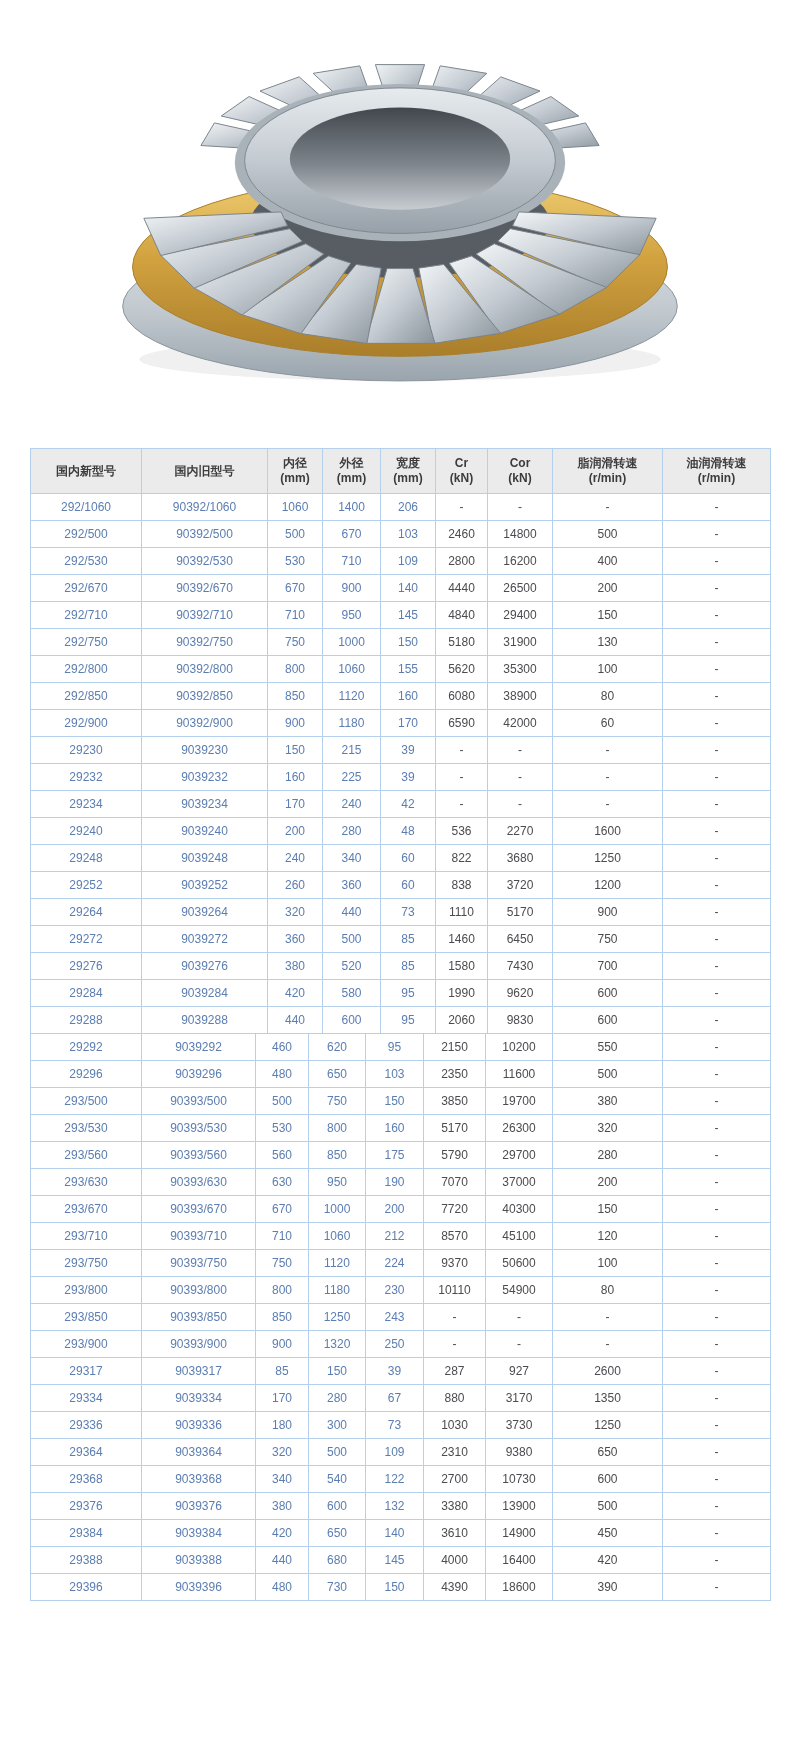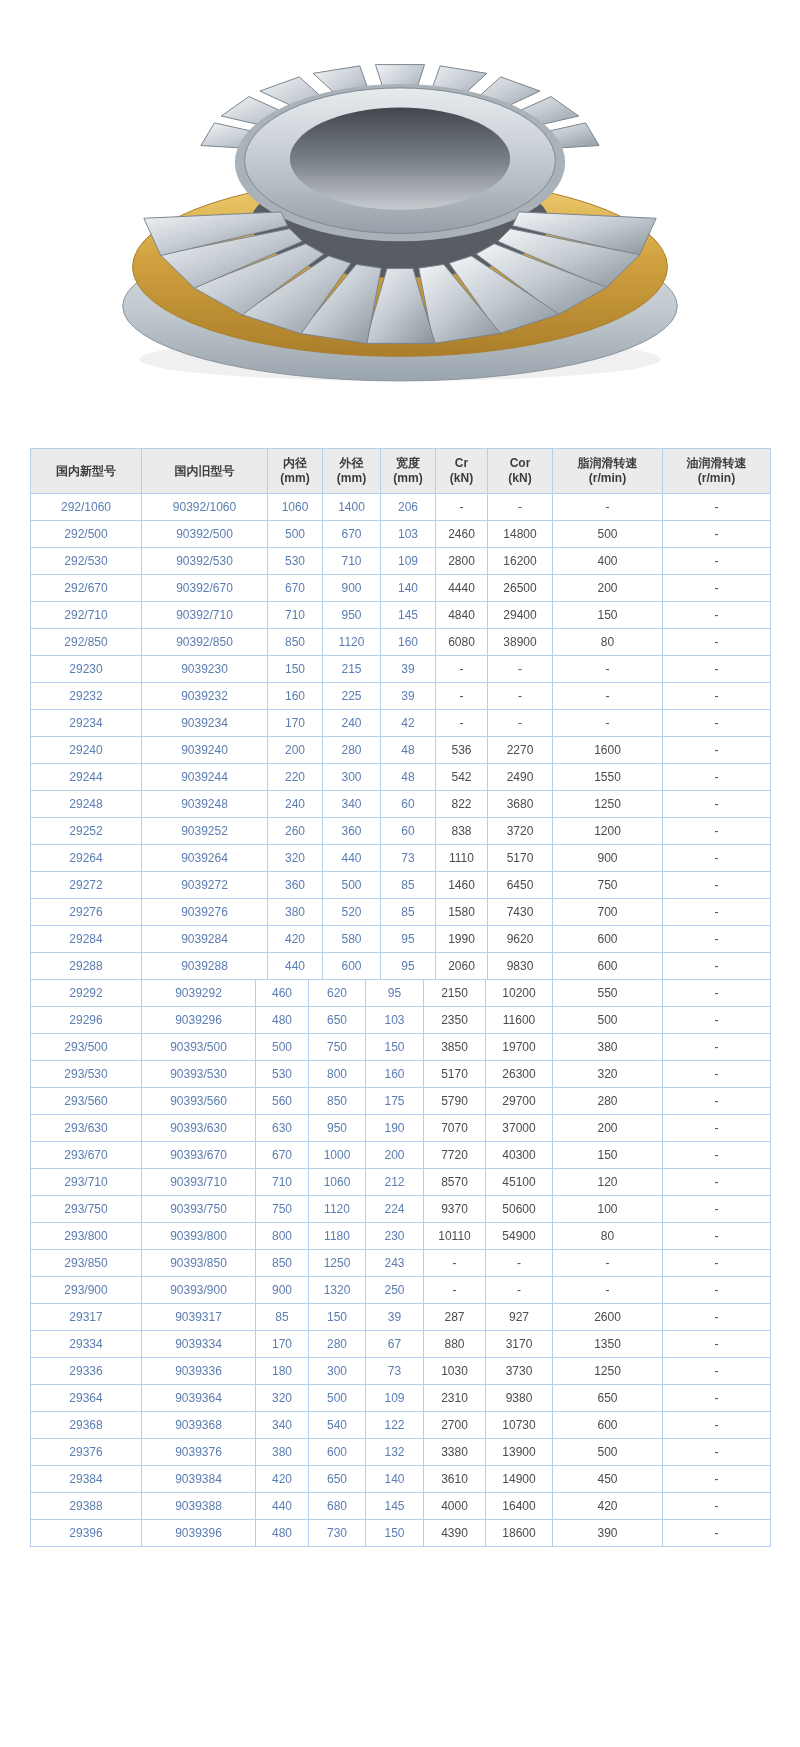--- a/index.html
+++ b/index.html
@@ -229,31 +229,64 @@
           <td class="c-blue">90392/710</td>
           <td class="c-blue">710</td>
           <td class="c-blue">950</td>
           <td class="c-blue">145</td>
           <td class="c-dark">4840</td>
           <td class="c-dark">29400</td>
           <td class="c-dark">150</td>
           <td class="c-dark">-</td>
         </tr>
         <tr>
+          <td class="c-blue">292/750</td>
+          <td class="c-blue">90392/750</td>
+          <td class="c-blue">750</td>
+          <td class="c-blue">1000</td>
+          <td class="c-blue">150</td>
+          <td class="c-dark">5180</td>
+          <td class="c-dark">31900</td>
+          <td class="c-dark">130</td>
+          <td class="c-dark">-</td>
+        </tr>
+        <tr>
+          <td class="c-blue">292/800</td>
+          <td class="c-blue">90392/800</td>
+          <td class="c-blue">800</td>
+          <td class="c-blue">1060</td>
+          <td class="c-blue">155</td>
+          <td class="c-dark">5620</td>
+          <td class="c-dark">35300</td>
+          <td class="c-dark">100</td>
+          <td class="c-dark">-</td>
+        </tr>
+        <tr>
           <td class="c-blue">292/850</td>
           <td class="c-blue">90392/850</td>
           <td class="c-blue">850</td>
           <td class="c-blue">1120</td>
           <td class="c-blue">160</td>
           <td class="c-dark">6080</td>
           <td class="c-dark">38900</td>
           <td class="c-dark">80</td>
           <td class="c-dark">-</td>
         </tr>
         <tr>
+          <td class="c-blue">292/900</td>
+          <td class="c-blue">90392/900</td>
+          <td class="c-blue">900</td>
+          <td class="c-blue">1180</td>
+          <td class="c-blue">170</td>
+          <td class="c-dark">6590</td>
+          <td class="c-dark">42000</td>
+          <td class="c-dark">60</td>
+          <td class="c-dark">-</td>
+        </tr>
+        <tr>
           <td class="c-blue">29230</td>
           <td class="c-blue">9039230</td>
           <td class="c-blue">150</td>
           <td class="c-blue">215</td>
           <td class="c-blue">39</td>
           <td class="c-dark">-</td>
           <td class="c-dark">-</td>
           <td class="c-dark">-</td>
           <td class="c-dark">-</td>
         </tr>
@@ -281,31 +314,20 @@
         </tr>
         <tr>
           <td class="c-blue">29240</td>
           <td class="c-blue">9039240</td>
           <td class="c-blue">200</td>
           <td class="c-blue">280</td>
           <td class="c-blue">48</td>
           <td class="c-dark">536</td>
           <td class="c-dark">2270</td>
           <td class="c-dark">1600</td>
-          <td class="c-dark">-</td>
-        </tr>
-        <tr>
-          <td class="c-blue">29244</td>
-          <td class="c-blue">9039244</td>
-          <td class="c-blue">220</td>
-          <td class="c-blue">300</td>
-          <td class="c-blue">48</td>
-          <td class="c-dark">542</td>
-          <td class="c-dark">2490</td>
-          <td class="c-dark">1550</td>
           <td class="c-dark">-</td>
         </tr>
         <tr>
           <td class="c-blue">29248</td>
           <td class="c-blue">9039248</td>
           <td class="c-blue">240</td>
           <td class="c-blue">340</td>
           <td class="c-blue">60</td>
           <td class="c-dark">822</td>
           <td class="c-dark">3680</td>

